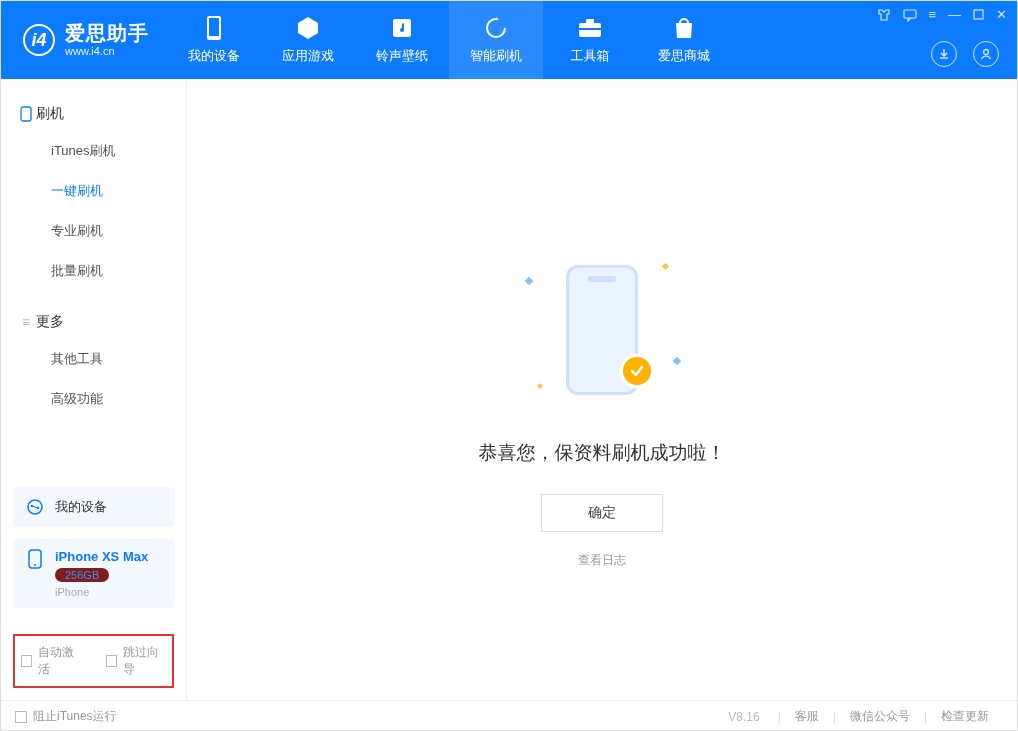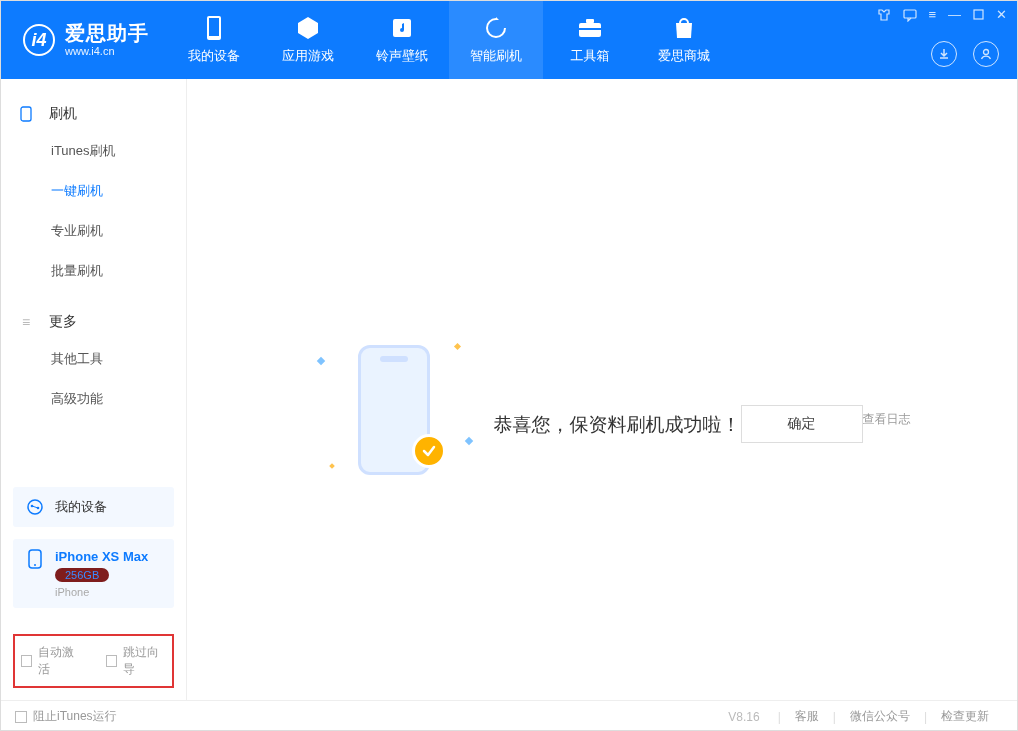--- a/index.html
+++ b/index.html
@@ -84,21 +84,21 @@
   border-right: 1px solid #eee;
   padding: 18px 0 8px 0;
   display: flex;
   flex-direction: column;
   font-size: 13px;
   color: #555;
 }
 .side-group-title {
   display: flex;
   align-items: center;
-  gap: 16px;
+  gap: 3px;
   padding: 8px 18px;
   color: #333;
   font-size: 14px;
 }
 .side-group-title .gico { width: 14px; height: 14px; display:flex; align-items:center; justify-content:center; }
 .side-item {
   padding: 11px 18px 11px 50px;
   cursor: pointer;
   color: #555;
 }
@@ -143,21 +143,21 @@
   color: #999;
   justify-content: space-between;
 }
 .opt { display: flex; align-items: center; gap: 6px; cursor: pointer; }
 .opt .cb { width: 12px; height: 12px; border: 1px solid #bbb; background: #fff; }
 
 
 .main {
   flex: 1;
   display: flex;
-  flex-direction: row;
+  flex-direction: column;
   align-items: center;
   justify-content: center;
   padding-top: 40px;
 }
 .phone-illus {
   position: relative;
   width: 200px; height: 160px;
   display: flex; align-items: center; justify-content: center;
 }
 .phone-shape {

